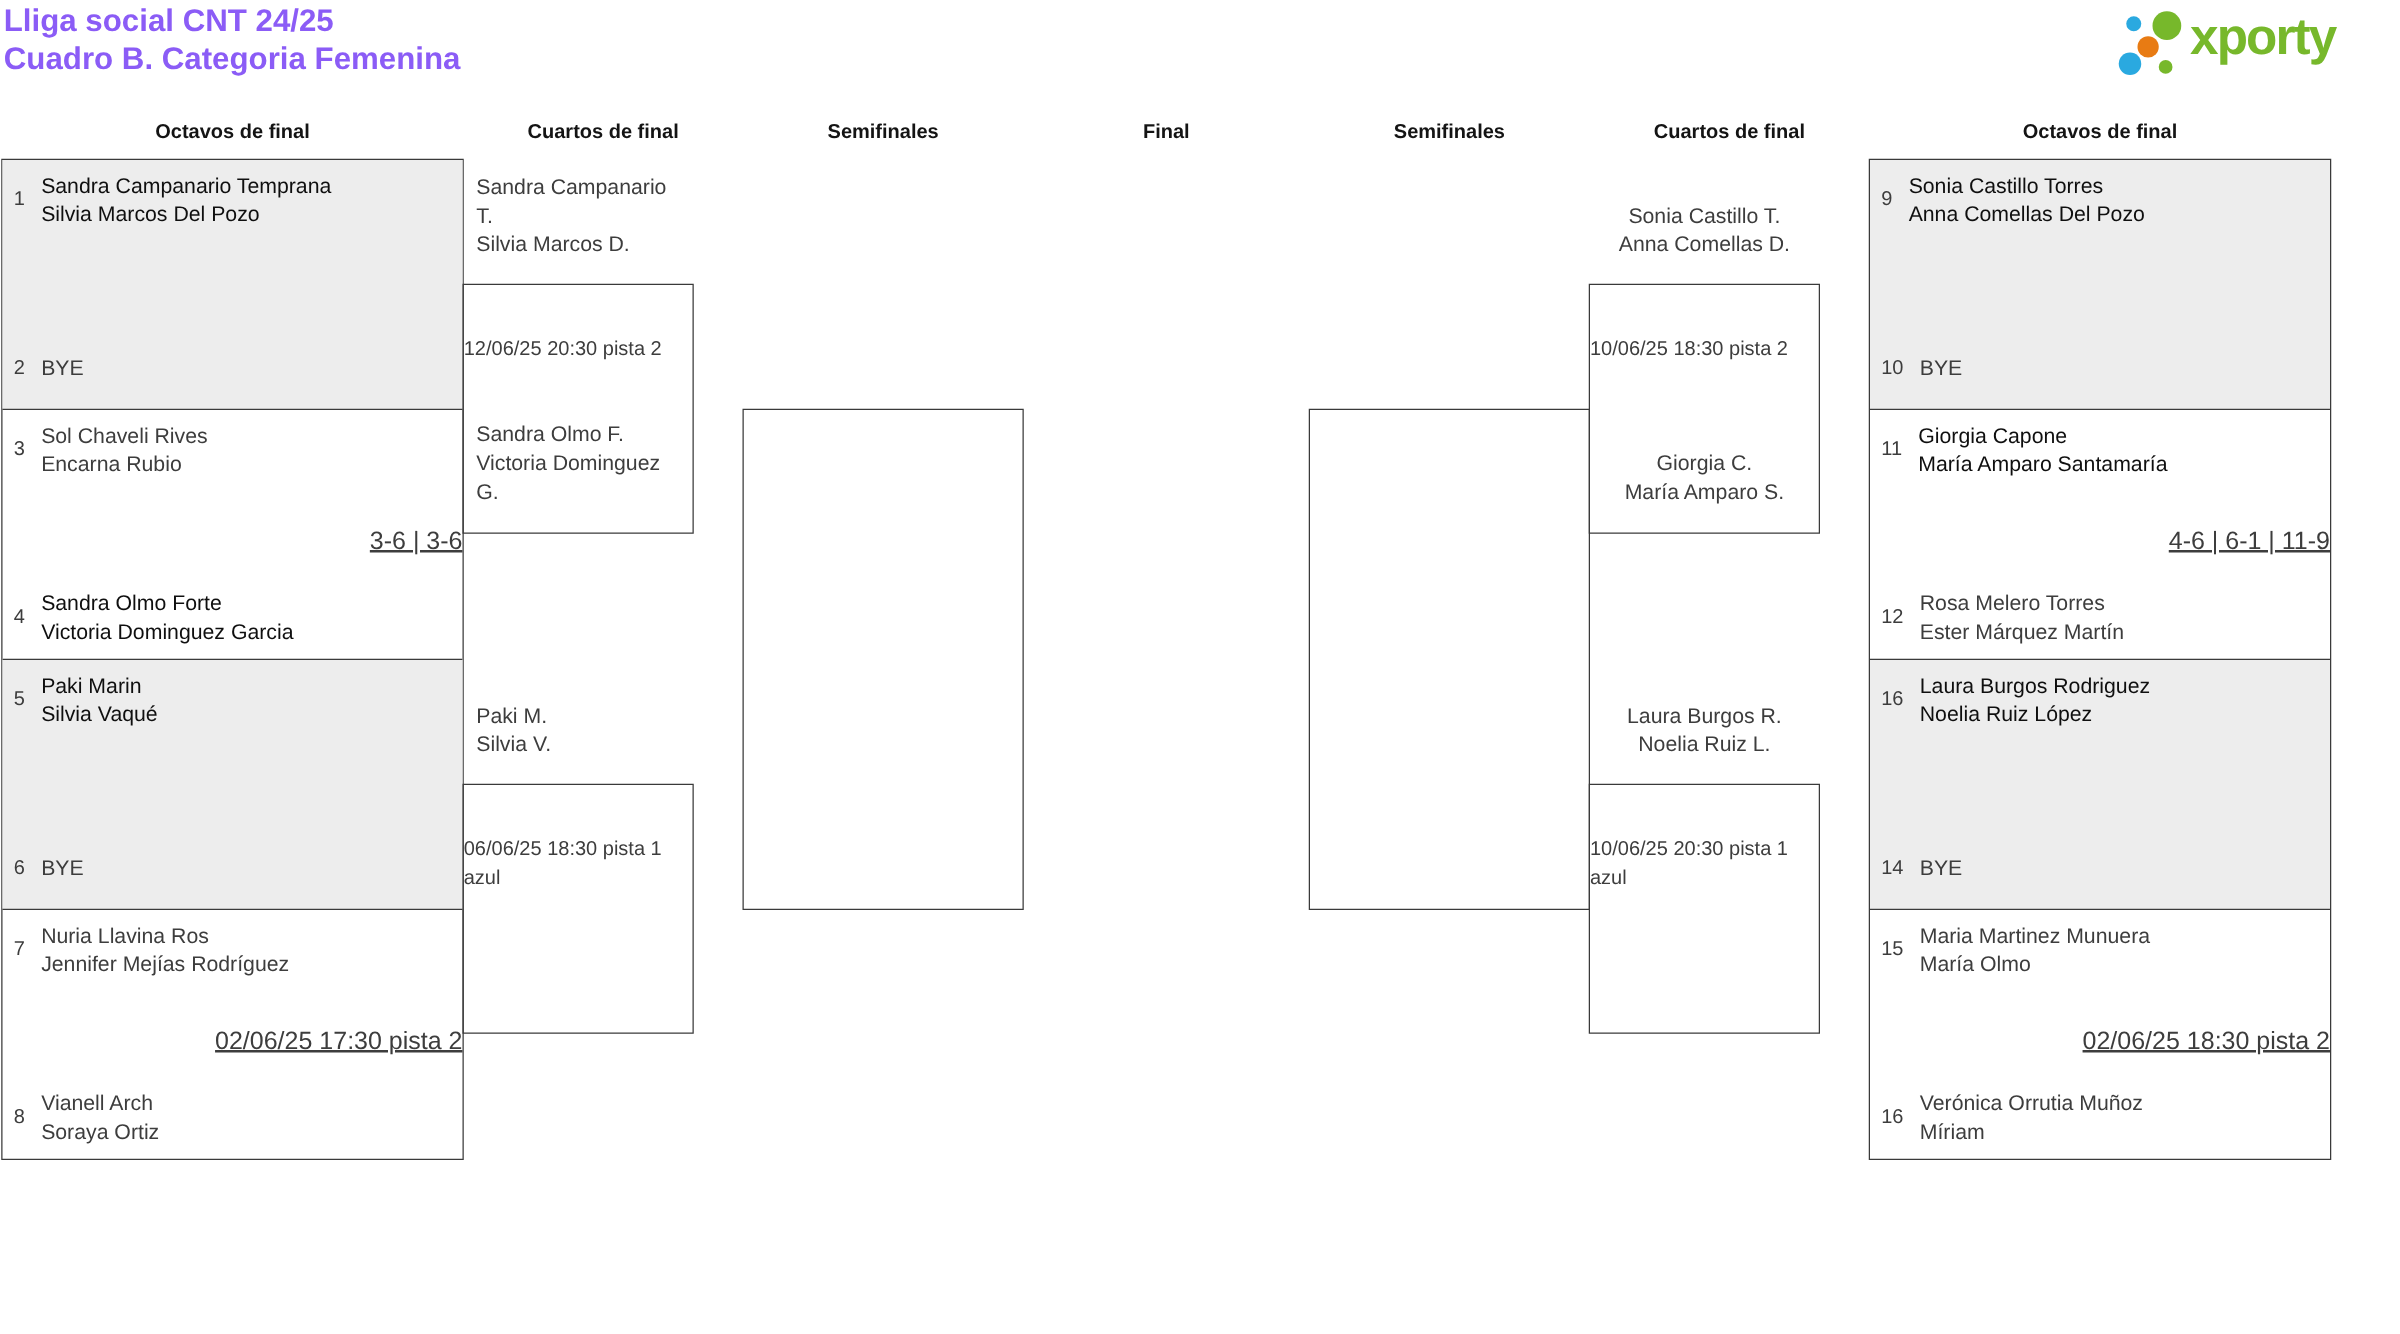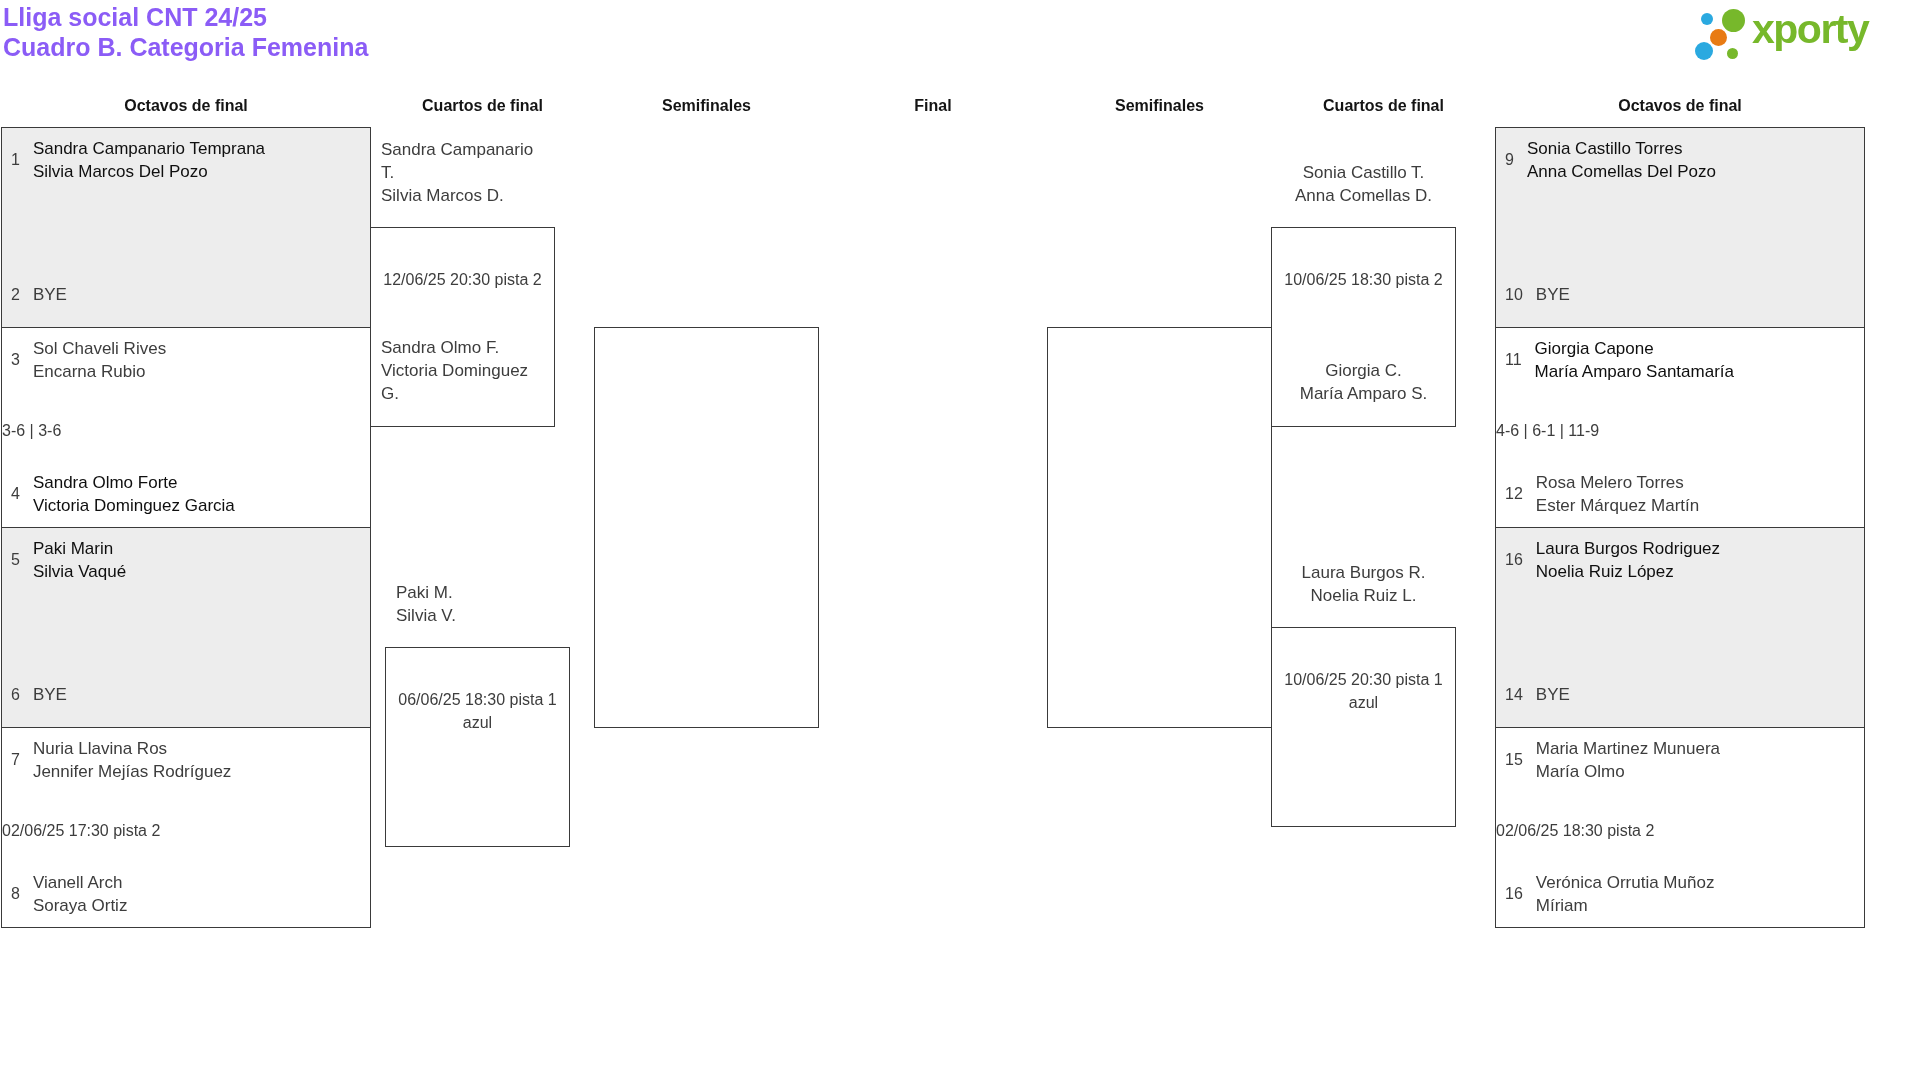--- a/index.html
+++ b/index.html
@@ -16,28 +16,28 @@
   .obox{position:relative;flex:1;box-sizing:border-box;}
   .obox + .obox{border-top:1px solid #3a3a3a;}
   .obox.shaded{background:#ededed;}
   .slot{position:absolute;left:0;width:100%;box-sizing:border-box;display:flex;align-items:center;gap:13px;padding-left:9px;}
   .slot.top{top:9px;}
   .slot.bot{bottom:10px;}
   .slot.bot.single{bottom:21px;}
   .seed{font-size:16px;color:#3d3d3d;flex:0 0 auto;}
   .names{font-size:17px;line-height:23px;color:#3d3d3d;}
   .names.bold{font-weight:400;color:#0f0f0f;}
-  .centertxt{position:absolute;top:94px;left:0;width:100%;text-align:left;font-size:16px;color:#3d3d3d;}
+  .centertxt{position:absolute;top:94px;left:0;width:100%;text-align:right;font-size:20px;color:#3d3d3d;text-decoration:underline;}
 
   
   .qbox{position:absolute;width:185px;height:200px;border:1px solid #3a3a3a;box-sizing:border-box;}
   .qbox .p1{position:absolute;bottom:calc(100% + 21px);left:0;width:100%;box-sizing:border-box;padding:0 10px;}
   .qbox .p2{position:absolute;bottom:21px;left:0;width:100%;box-sizing:border-box;padding:0 10px;}
   .qbox.right .p1,.qbox.right .p2{text-align:center;}
-  .qdate{position:absolute;top:40px;left:0;width:100%;text-align:center;font-size:16px;line-height:23px;color:#3d3d3d;}
+  .qdate{position:absolute;top:40px;left:0;width:100%;font-size:16px;line-height:23px;color:#3d3d3d;}
   .sfbox{position:absolute;top:327px;width:225px;height:401px;border:1px solid #3a3a3a;box-sizing:border-box;}
 
   
   .dot{position:absolute;border-radius:50%;}
   .wordmark{position:absolute;left:1752px;top:6px;font-size:41px;font-weight:700;letter-spacing:-1.5px;color:#77b82b;text-align:right;}
 </style>
 </head>
 <body>
 
 <div class="stage">
@@ -214,21 +214,21 @@
     <div class="qdate">
       <div>12/06/25 20:30 pista 2</div>
       <div></div>
     </div>
     <div class="p2 names">
       <div>Sandra Olmo F.</div>
       <div>Victoria Dominguez G.</div>
     </div>
   </div>
 
-  <div class="qbox" style="left:385px;top:627px;margin-top:20px;">
+  <div class="qbox" style="left:370px;top:627px;">
     <div class="p1 names">
       <div>Paki M.</div>
       <div>Silvia V.</div>
     </div>
     <div class="qdate">
       <div>06/06/25 18:30 pista 1</div>
       <div>azul</div>
     </div>
     <div class="p2 names">
       <div></div>

